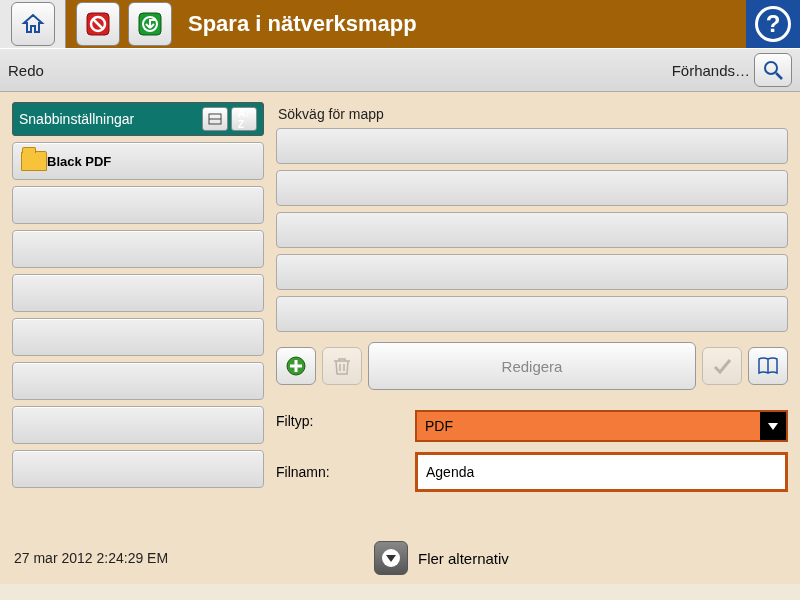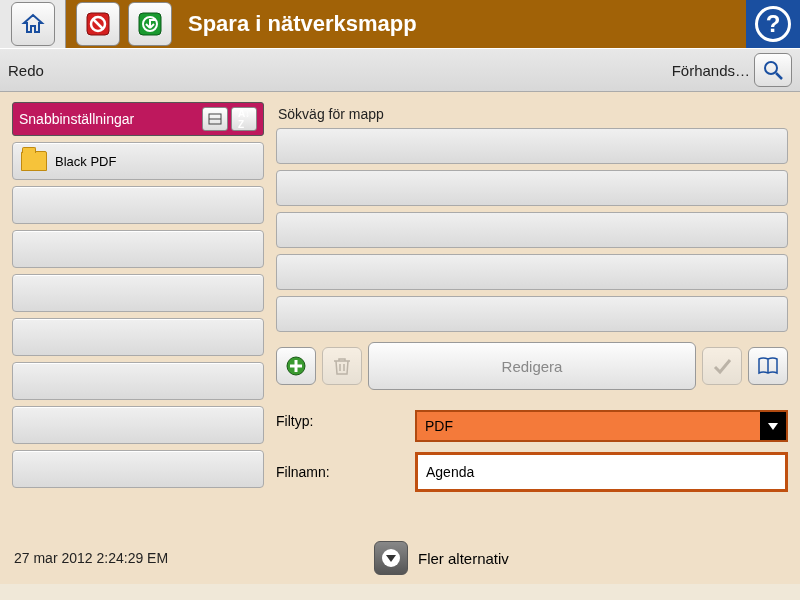--- a/index.html
+++ b/index.html
@@ -13,24 +13,24 @@
 .titlebar .help-wrap { display:flex; align-items:center; justify-content:center; width:54px; height:100%; background:#1a4fa0; }
 .help-circle { width:36px; height:36px; border:3px solid #fff; border-radius:50%; color:#fff; font-size:24px; font-weight:bold; display:flex; align-items:center; justify-content:center; }
 
 .statusbar { display:flex; align-items:center; height:44px; background: linear-gradient(#e8e8e8,#d8d8d8); border-top:1px solid #fff; border-bottom:1px solid #aaa; padding:0 8px; }
 .statusbar .status { flex:1; font-size:15px; color:#222; }
 .statusbar .preview-label { font-size:15px; color:#222; margin-right:4px; }
 
 .main { display:flex; padding:10px 12px; gap:12px; height: 440px; background:#f0e0c8; }
 
 .left-col { width:252px; display:flex; flex-direction:column; gap:6px; }
-.qs-header { background:#be185d; color:#fff; display:flex; align-items:center; padding:4px 6px; border-radius:3px; border:1px solid #555; height:34px; }
+.qs-header { background:#0f766e; color:#fff; display:flex; align-items:center; padding:4px 6px; border-radius:3px; border:1px solid #555; height:34px; }
 .qs-header .label { flex:1; font-size:14px; }
 .mini-btn { width:26px; height:24px; background:linear-gradient(#fff,#ddd); border:1px solid #888; border-radius:3px; margin-left:3px; display:flex; align-items:center; justify-content:center; font-size:11px; cursor:pointer; }
-.slot { height:38px; background:linear-gradient(#f0f0f0,#dadada); border:1px solid #aaa; border-radius:4px; display:flex; align-items:center; padding:0 8px; gap:8px; box-shadow: inset 0 1px 0 #fff; }
+.slot { height:38px; background:linear-gradient(#f0f0f0,#dadada); border:1px solid #aaa; border-radius:4px; display:flex; align-items:center; padding:0 8px; gap:0; box-shadow: inset 0 1px 0 #fff; font-weight: bold; }
 .folder-ico { width:26px; height:20px; background:#f6c33a; border:1px solid #c08a10; border-radius:2px 2px 0 0; position:relative; }
 .folder-ico::before { content:""; position:absolute; top:-5px; left:0; width:12px; height:5px; background:#f6c33a; border:1px solid #c08a10; border-bottom:none; border-radius:2px 2px 0 0; }
 
 .right-col { flex:1; display:flex; flex-direction:column; }
 .field-label { font-size:14px; color:#222; margin:4px 0 6px 2px; }
 .path-slots { display:flex; flex-direction:column; gap:6px; }
 .path-slot { height:36px; background:linear-gradient(#f0f0f0,#dadada); border:1px solid #aaa; border-radius:4px; }
 
 .path-actions { display:flex; gap:6px; margin-top:10px; align-items:center; }
 .sq-btn { width:40px; height:38px; border:1px solid #999; border-radius:6px; background:linear-gradient(#fdfdfd,#e0e0e0); display:flex; align-items:center; justify-content:center; cursor:pointer; font-size:18px; }

